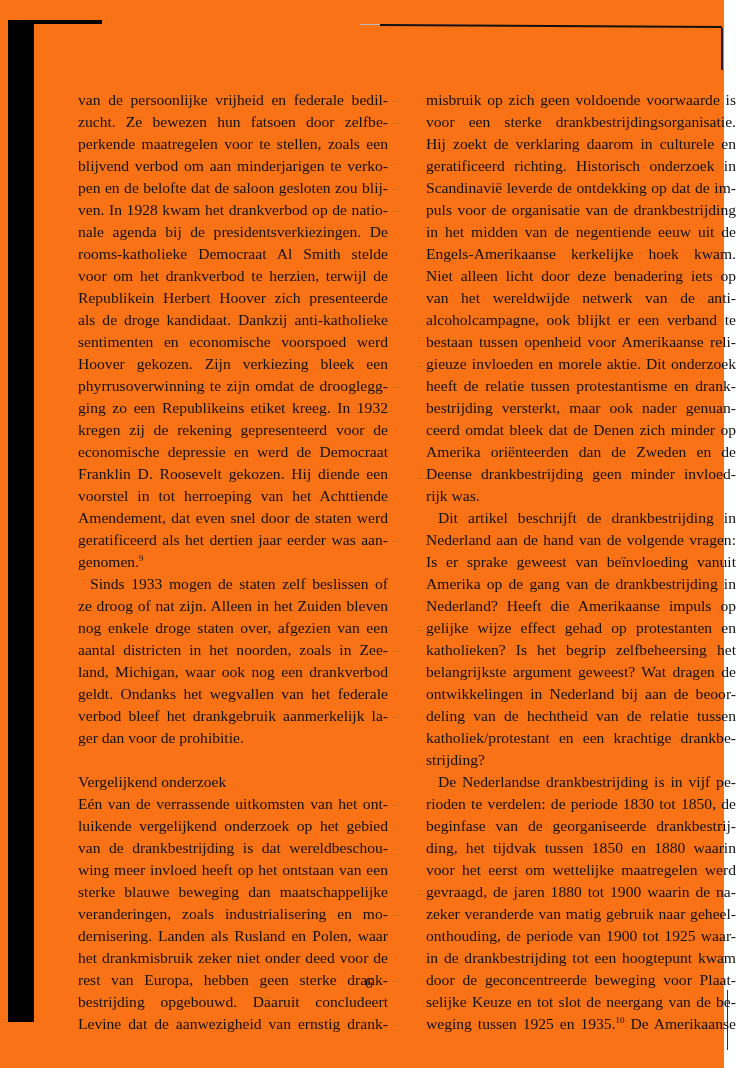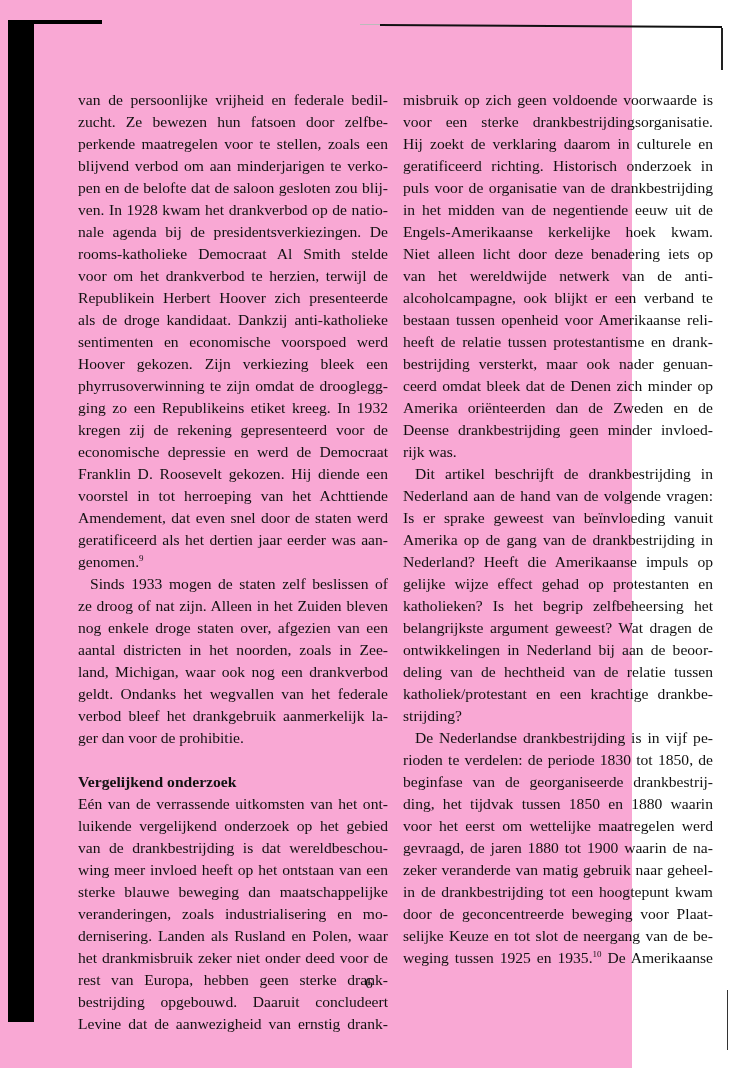--- a/index.html
+++ b/index.html
@@ -1,36 +1,36 @@
 <!DOCTYPE html>
 <html><head>
 <meta charset="utf-8">
 <style>
   html, body { margin: 0; padding: 0; background: #ffffff; }
   body { width: 738px; height: 1068px; position: relative; overflow: hidden; }
-  .page { position: absolute; left: 0; top: 0; width: 632px; height: 1068px; background: #f9a8d4; }
+  .page { position: absolute; left: 0; top: 0; width: 724px; height: 1068px; background: #f97316; }
   .scan-bar-left { position: absolute; left: 8px; top: 22px; width: 26px; height: 1000px; background: #000; }
   .scan-top-left { position: absolute; left: 8px; top: 20px; width: 94px; height: 4px; background: #000;
                    border-radius: 0 0 0 0; }
   .scan-top-right { position: absolute; left: 380px; top: 24px; width: 342px; height: 2px; background: #111;
                    transform: rotate(0.35deg); transform-origin: left center; }
   .scan-top-right-faint { position: absolute; left: 360px; top: 24px; width: 20px; height: 1px; background: #bbb; }
   .scan-right-edge { position: absolute; left: 721px; top: 28px; width: 2px; height: 42px; background: #222; }
   .scan-right-edge-bottom { position: absolute; left: 727px; top: 990px; width: 1px; height: 60px; background: #333; }
 
   .col { position: absolute; top: 89px; width: 310px;
          font-family: "Liberation Serif", serif; font-size: 15.6px; color: #111; }
   .col.left { left: 78px; }
-  .col.right { left: 403px; }
+  .col.right { left: 426px; }
   .line { display: block; height: 22px; line-height: 22px; white-space: nowrap;
           text-align: justify; text-align-last: justify; }
   .line.last { text-align-last: left; }
   .line.indent { text-indent: 12px; }
   .line.blank { height: 22px; }
-  .line.heading { font-weight: bold; text-align-last: left; }
+  .line.heading { font-weight: normal; text-align-last: left; }
   sup { font-size: 9px; line-height: 0; vertical-align: 6px; }
   .page-number { position: absolute; left: 0; width: 738px; top: 975px; text-align: center;
                  font-family: "Liberation Serif", serif; font-size: 15px; color: #111; }
 </style>
 </head>
 <body>
 
 <div class="page">
   <div class="scan-bar-left"></div>
   <div class="scan-top-left"></div>
@@ -83,27 +83,29 @@
     <span class="line">rest van Europa, hebben geen sterke drank-</span>
     <span class="line">bestrijding opgebouwd. Daaruit concludeert</span>
     <span class="line">Levine dat de aanwezigheid van ernstig drank-</span>
   </div>
 
   <div class="col right">
     <span class="line">misbruik op zich geen voldoende voorwaarde is</span>
     <span class="line">voor een sterke drankbestrijdingsorganisatie.</span>
     <span class="line">Hij zoekt de verklaring daarom in culturele en</span>
     <span class="line">geratificeerd richting. Historisch onderzoek in</span>
+    <span class="line">Scandinavië leverde de ontdekking op dat de im-</span>
     <span class="line">puls voor de organisatie van de drankbestrijding</span>
     <span class="line">in het midden van de negentiende eeuw uit de</span>
     <span class="line">Engels-Amerikaanse kerkelijke hoek kwam.</span>
     <span class="line">Niet alleen licht door deze benadering iets op</span>
     <span class="line">van het wereldwijde netwerk van de anti-</span>
     <span class="line">alcoholcampagne, ook blijkt er een verband te</span>
     <span class="line">bestaan tussen openheid voor Amerikaanse reli-</span>
+    <span class="line">gieuze invloeden en morele aktie. Dit onderzoek</span>
     <span class="line">heeft de relatie tussen protestantisme en drank-</span>
     <span class="line">bestrijding versterkt, maar ook nader genuan-</span>
     <span class="line">ceerd omdat bleek dat de Denen zich minder op</span>
     <span class="line">Amerika oriënteerden dan de Zweden en de</span>
     <span class="line">Deense drankbestrijding geen minder invloed-</span>
     <span class="line last">rijk was.</span>
     <span class="line indent">Dit artikel beschrijft de drankbestrijding in</span>
     <span class="line">Nederland aan de hand van de volgende vragen:</span>
     <span class="line">Is er sprake geweest van beïnvloeding vanuit</span>
     <span class="line">Amerika op de gang van de drankbestrijding in</span>
@@ -115,20 +117,21 @@
     <span class="line">deling van de hechtheid van de relatie tussen</span>
     <span class="line">katholiek/protestant en een krachtige drankbe-</span>
     <span class="line last">strijding?</span>
     <span class="line indent">De Nederlandse drankbestrijding is in vijf pe-</span>
     <span class="line">rioden te verdelen: de periode 1830 tot 1850, de</span>
     <span class="line">beginfase van de georganiseerde drankbestrij-</span>
     <span class="line">ding, het tijdvak tussen 1850 en 1880 waarin</span>
     <span class="line">voor het eerst om wettelijke maatregelen werd</span>
     <span class="line">gevraagd, de jaren 1880 tot 1900 waarin de na-</span>
     <span class="line">zeker veranderde van matig gebruik naar geheel-</span>
+    <span class="line">onthouding, de periode van 1900 tot 1925 waar-</span>
     <span class="line">in de drankbestrijding tot een hoogtepunt kwam</span>
     <span class="line">door de geconcentreerde beweging voor Plaat-</span>
     <span class="line">selijke Keuze en tot slot de neergang van de be-</span>
     <span class="line"><span>weging tussen 1925 en 1935.</span><sup>10</sup> <span>De Amerikaanse</span></span>
   </div>
 
   <div class="page-number">6</div>
 </div>
 
 </body></html>

